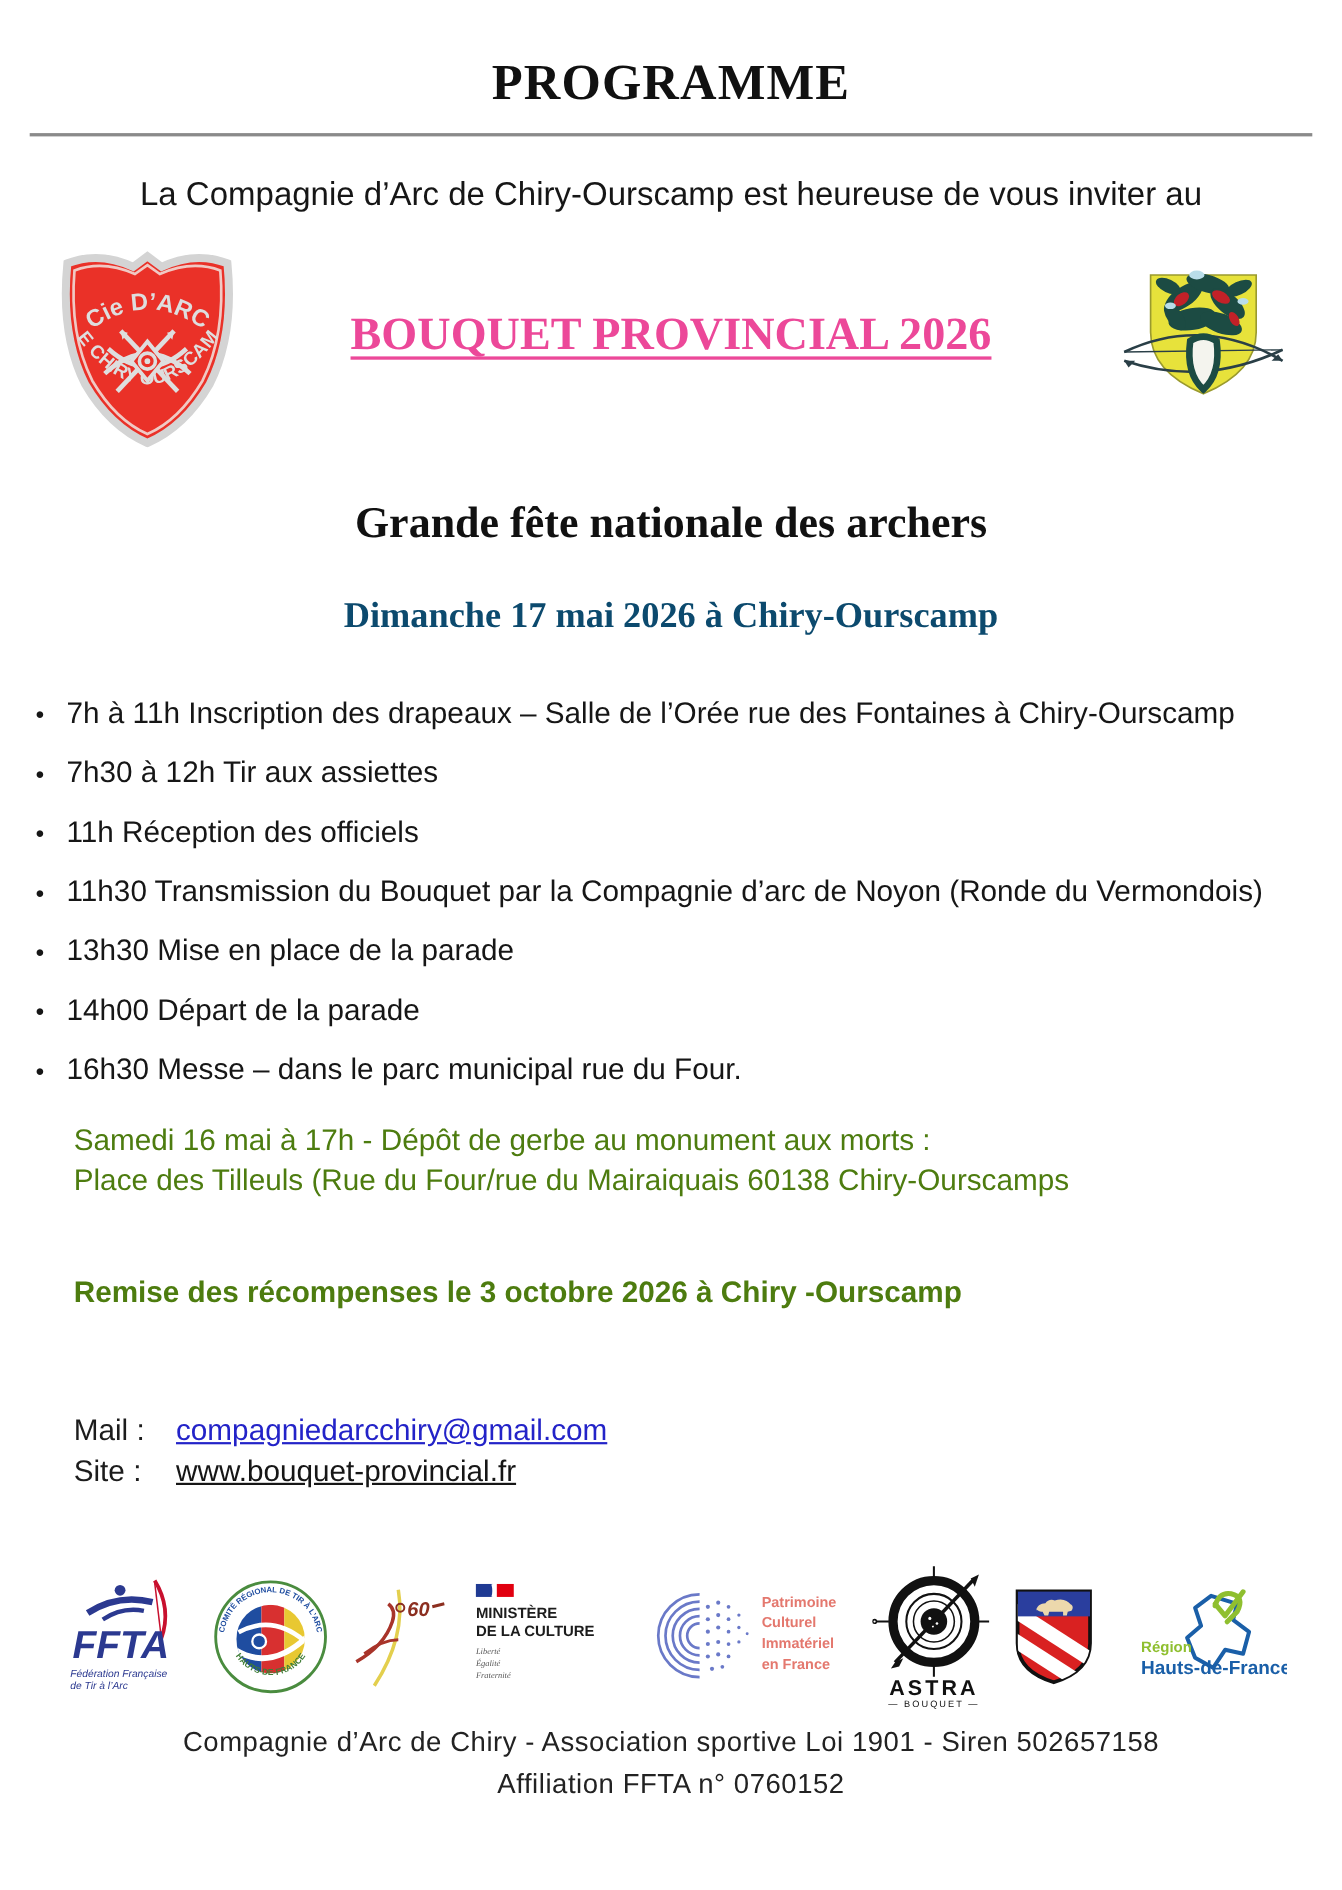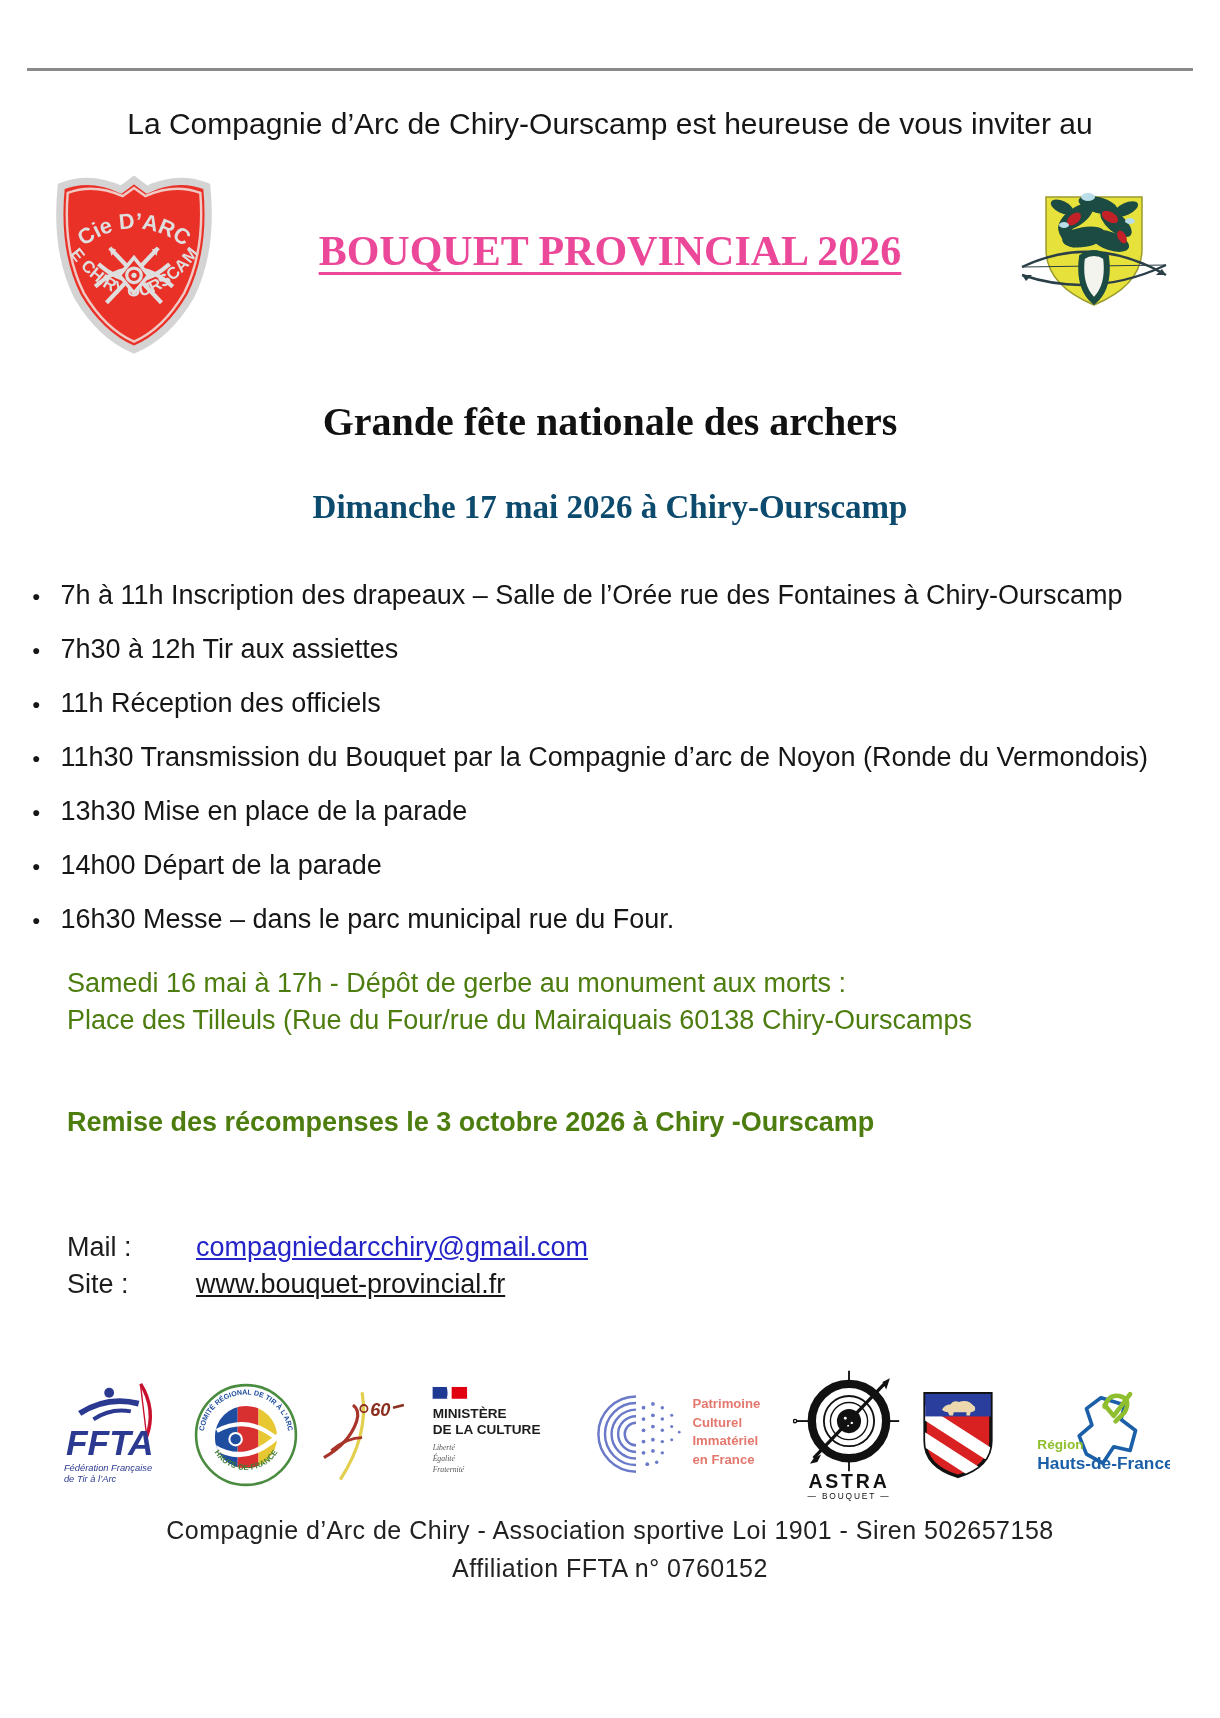--- a/index.html
+++ b/index.html
@@ -35,35 +35,36 @@
     font-weight:bold;font-size:33px;color:#0c4a6e;
   }
   ul.schedule{list-style:none;margin:52px 0 0 0;padding:0 60px 0 32px;}
   ul.schedule li{
     font-size:27px;line-height:34px;margin-bottom:19px;color:#161616;
   }
   ul.schedule li::before{content:"●";font-size:14px;vertical-align:3px;margin-right:20px;}
   .para{margin:28px 60px 0 67px;font-size:27px;line-height:37px;color:#4d7c0f;}
   .para .bold{font-weight:bold;}
   .contacts{margin:88px 0 0 67px;font-size:27px;line-height:37px;}
-  .contact-row{display:flex;gap:36px;}
+  .contact-row{display:flex;}
   .contact-row .lbl{min-width:93px;}
   a.link{color:#2323c8;text-decoration:underline;}
   a.link-dark{color:#161616;text-decoration:underline;}
   .logos-row{
     margin:66px 50px 0 60px;display:flex;align-items:center;justify-content:space-between;
   }
   figure{margin:0;}
   .footer{margin-top:6px;text-align:center;font-size:25px;line-height:38px;color:#222;letter-spacing:0.5px;}
 </style>
 </head>
 <body>
 
 <div class="page">
 
+  <h1 class="doc-title">PROGRAMME</h1>
   <div class="rule"></div>
 
   <p class="intro">La Compagnie d’Arc de Chiry-Ourscamp est heureuse de vous inviter au</p>
 
   <div class="logo-band">
 
     <figure class="shield-left">
       <svg width="178" height="194" viewBox="0 0 110 120">
         <defs>
           <path id="arcTop" d="M 20,52 Q 55,24 90,52"></path>

